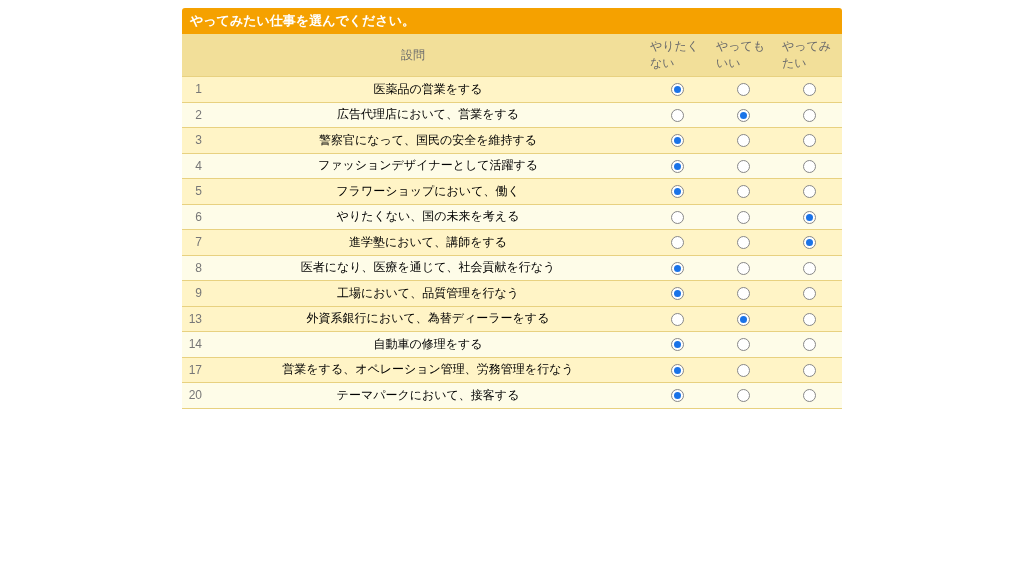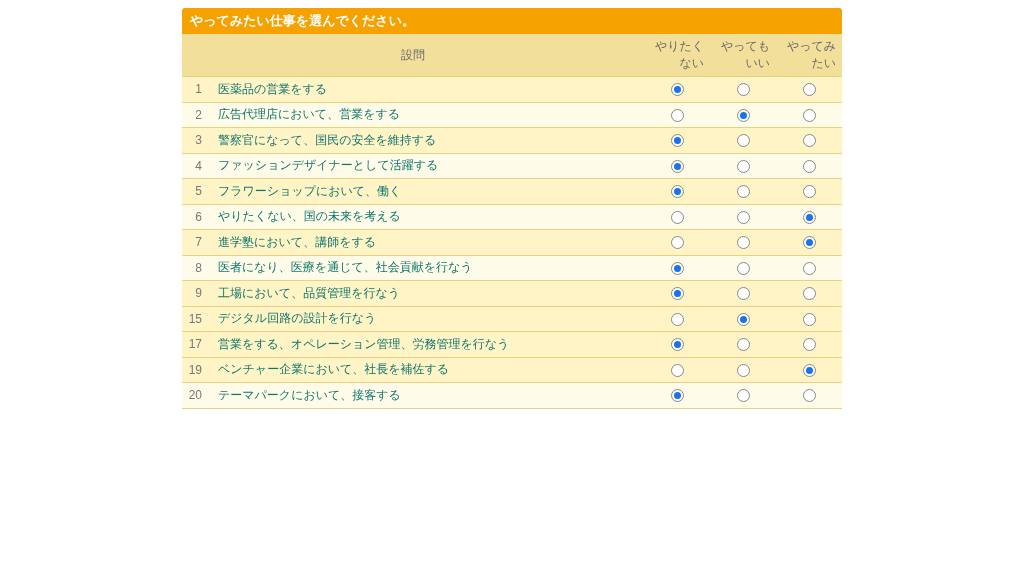--- a/index.html
+++ b/index.html
@@ -29,34 +29,34 @@
   }
   thead th {
     background: #F2DF99;
     color: #6b6b6b;
     font-weight: normal;
     font-size: 12px;
     text-align: center;
     padding: 4px 6px;
     border-bottom: 1px solid #e8d180;
   }
-  thead th.center { text-align: right; margin-top: 43px; }
+  thead th.center { text-align: left; margin-top: 43px; }
   col.num { width: 30px; }
   col.q { }
   col.opt { width: 66px; }
   tbody td {
     padding: 3px 6px;
     border-bottom: 1px solid #e8d180;
     vertical-align: middle;
     height: 18.5px;
   }
   tbody tr.odd td { background: #FFF4C6; }
   tbody tr.even td { background: #FEFCE8; }
   td.num { text-align: right; color: #777; padding-right: 10px;}
-  td.q { color: #0f766e; }
+  td.q { color: #000000; text-align: center; }
   td.opt { text-align: center; }
   .radio {
     display: inline-block;
     width: 13px;
     height: 13px;
     border-radius: 50%;
     border: 1px solid #888;
     background: #fff;
     vertical-align: middle;
     position: relative;
@@ -152,39 +152,39 @@
           <td class="opt"><span class="radio"></span></td>
         </tr>
         <tr class="odd">
           <td class="num">9</td>
           <td class="q">工場において、品質管理を行なう</td>
           <td class="opt"><span class="radio selected"></span></td>
           <td class="opt"><span class="radio"></span></td>
           <td class="opt"><span class="radio"></span></td>
         </tr>
         <tr class="odd">
-          <td class="num">15</td>
-          <td class="q">デジタル回路の設計を行なう</td>
+          <td class="num">13</td>
+          <td class="q">外資系銀行において、為替ディーラーをする</td>
           <td class="opt"><span class="radio"></span></td>
           <td class="opt"><span class="radio selected"></span></td>
+          <td class="opt"><span class="radio"></span></td>
+        </tr>
+        <tr class="even">
+          <td class="num">14</td>
+          <td class="q">自動車の修理をする</td>
+          <td class="opt"><span class="radio selected"></span></td>
+          <td class="opt"><span class="radio"></span></td>
           <td class="opt"><span class="radio"></span></td>
         </tr>
         <tr class="odd">
           <td class="num">17</td>
           <td class="q">営業をする、オペレーション管理、労務管理を行なう</td>
           <td class="opt"><span class="radio selected"></span></td>
           <td class="opt"><span class="radio"></span></td>
           <td class="opt"><span class="radio"></span></td>
-        </tr>
-        <tr class="odd">
-          <td class="num">19</td>
-          <td class="q">ベンチャー企業において、社長を補佐する</td>
-          <td class="opt"><span class="radio"></span></td>
-          <td class="opt"><span class="radio"></span></td>
-          <td class="opt"><span class="radio selected"></span></td>
         </tr>
         <tr class="even">
           <td class="num">20</td>
           <td class="q">テーマパークにおいて、接客する</td>
           <td class="opt"><span class="radio selected"></span></td>
           <td class="opt"><span class="radio"></span></td>
           <td class="opt"><span class="radio"></span></td>
         </tr>
       </tbody>
   </table>

